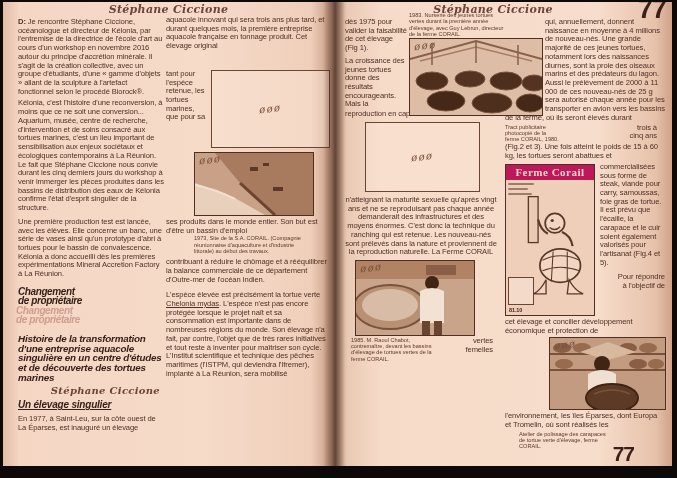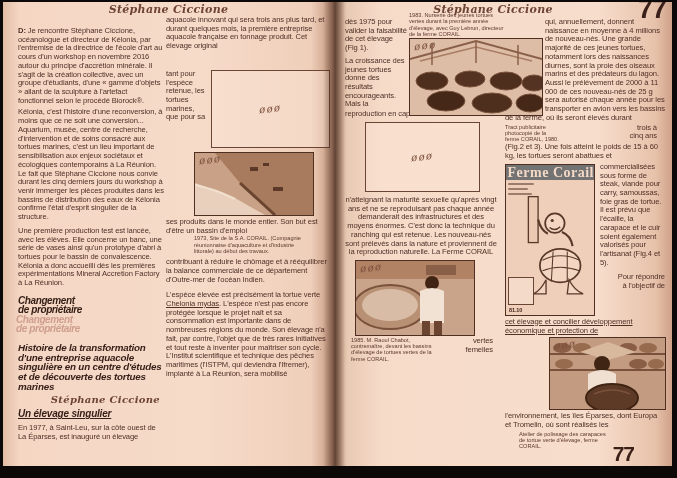--- a/index.html
+++ b/index.html
@@ -67,40 +67,40 @@
   }
   .row{display:flex;}
   .pagenum{font-weight:bold;color:#3a2018;font-family:"Liberation Sans",sans-serif;}
   .pagenum-top{position:absolute;right:6px;top:-8px;font-size:27px;letter-spacing:-1px;}
   .pagenum-bottom{position:absolute;right:38px;bottom:0px;font-size:21px;letter-spacing:-1px;}
   .ad{
     float:left;width:88px;height:150px;margin:1px 5px 2px 0;
     border:1px solid #4e2f22;background:#efceba;position:relative;overflow:hidden;
   }
   .ad-band{
-    height:15px;background:#737373;color:#f3d9c6;
-    font-family:"Liberation Serif",serif;font-weight:bold;font-size:14px;
-    text-align:right;line-height:15px;letter-spacing:.5px;
+    height:15px;background:#be185d;color:#f3d9c6;
+    font-family:"Liberation Serif",serif;font-weight:bold;font-size:11px;
+    text-align:center;line-height:15px;letter-spacing:.5px;
   }
   .ad-line{height:2px;background:rgba(90,57,43,.55);margin:3px 2px 0 2px;border-radius:1px;}
   .ad-code{position:absolute;left:3px;bottom:2px;font-size:5.5px;font-weight:bold;color:#46281e;}
   .ad-coupon{position:absolute;left:2px;bottom:10px;width:24px;height:26px;border:1px solid #6a4434;background:rgba(250,230,214,.5);}
   .spacer-left{float:left;width:40px;height:92px;}
   .clear{clear:both;}
   .underline{text-decoration:underline;}
   b.lead{font-weight:bold;}
 </style>
 </head>
 <body>
 
 <div class="page page-left">
 
   <div class="page-header script">Stéphane Ciccione</div>
 
-  <div class="col body-text" style="left:15px;top:25px;width:146px;">
+  <div class="col body-text" style="left:15px;top:16px;width:146px;">
     <p style="margin:0;"><b class="lead">D:</b> <span>Je rencontre Stéphane Ciccione, océanologue et directeur de Kélonia, par l'entremise de la directrice de l'école d'art au cours d'un workshop en novembre 2016 autour du principe d'accrétion minérale. Il s'agit de la création collective, avec un groupe d'étudiants, d'une « gamme d'objets » allant de la sculpture à l'artefact fonctionnel selon le procédé Biorock®.</span></p>
     <p style="margin:3px 0 0 0;">Kélonia, c'est l'histoire d'une reconversion, à moins que ce ne soit une conversion... Aquarium, musée, centre de recherche, d'intervention et de soins consacré aux tortues marines, c'est un lieu important de sensibilisation aux enjeux sociétaux et écologiques contemporains à La Réunion. Le fait que Stéphane Ciccione nous convie durant les cinq derniers jours du workshop à venir immerger les pièces produites dans les bassins de distribution des eaux de Kélonia confirme l'état d'esprit singulier de la structure.</p>
     <p style="margin:5px 0 0 0;">Une première production test est lancée, avec les élèves. Elle concerne un banc, une série de vases ainsi qu'un prototype d'abri à tortues pour le bassin de convalescence. Kélonia a donc accueilli dès les premières expérimentations Mineral Accretion Factory à La Réunion.</p>
 
     <div class="h-change-wrap">
       <div class="h-change h-change-ghost">Changement
 de propriétaire</div>
       <div class="h-change h-change-main">Changement
 de propriétaire</div>
     </div>
@@ -239,21 +239,21 @@
           <path d="M34,102 Q28,114 20,118 L34,118 Z" fill="#f3d6c2" stroke="#5a392b" stroke-width="1.5"></path>
           <path d="M60,102 Q66,114 76,118 L58,118 Z" fill="#f3d6c2" stroke="#5a392b" stroke-width="1.5"></path>
         </svg>
         <div class="ad-code">81.10</div>
       </div>
       <p style="margin:0;">commercialisées sous forme de steak, viande pour carry, samoussas, foie gras de tortue. Il est prévu que l'écaille, la carapace et le cuir soient également valorisés pour l'artisanat (Fig.4 et 5).</p>
       <p class="prewrap" style="margin:6px 0 0 0;text-align:right;">Pour répondre
 à l'objectif de</p>
     </div>
 
-    <p class="clear" style="margin:0 0 0 0;text-decoration:underline;">cet élevage et concilier développement économique et protection de</p>
+    <p class="clear" style="margin:0 0 0 0;">cet élevage et concilier développement économique et protection de</p>
 
     <div class="photo" style="width:115px;height:71px;margin:2px 0 0 44px;">
       <span class="mark mark-abs">øøø</span>
       <svg viewBox="0 0 115 71">
         <rect width="115" height="71" fill="#c39b80"></rect>
         <line x1="0" y1="16" x2="115" y2="16" stroke="#7a523c" stroke-width="2"></line>
         <line x1="0" y1="32" x2="115" y2="32" stroke="#7a523c" stroke-width="2"></line>
         <ellipse cx="12" cy="10" rx="9" ry="5" fill="#8a5e44"></ellipse>
           <ellipse cx="32" cy="10" rx="9" ry="5" fill="#966b4e"></ellipse>
         <ellipse cx="78" cy="10" rx="9" ry="5" fill="#8a5e44"></ellipse>

